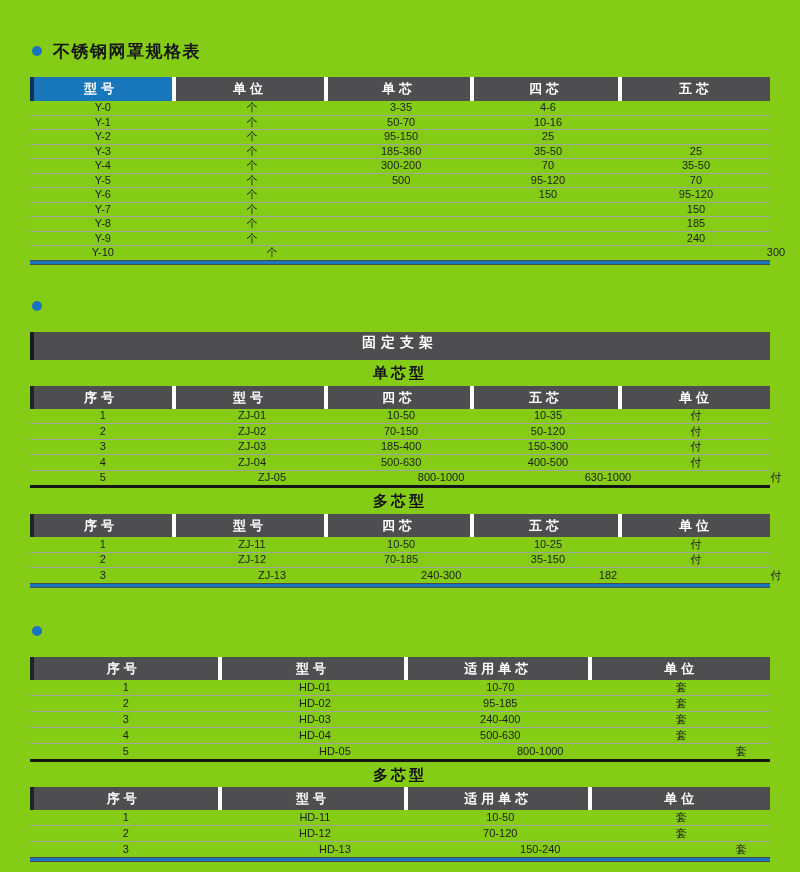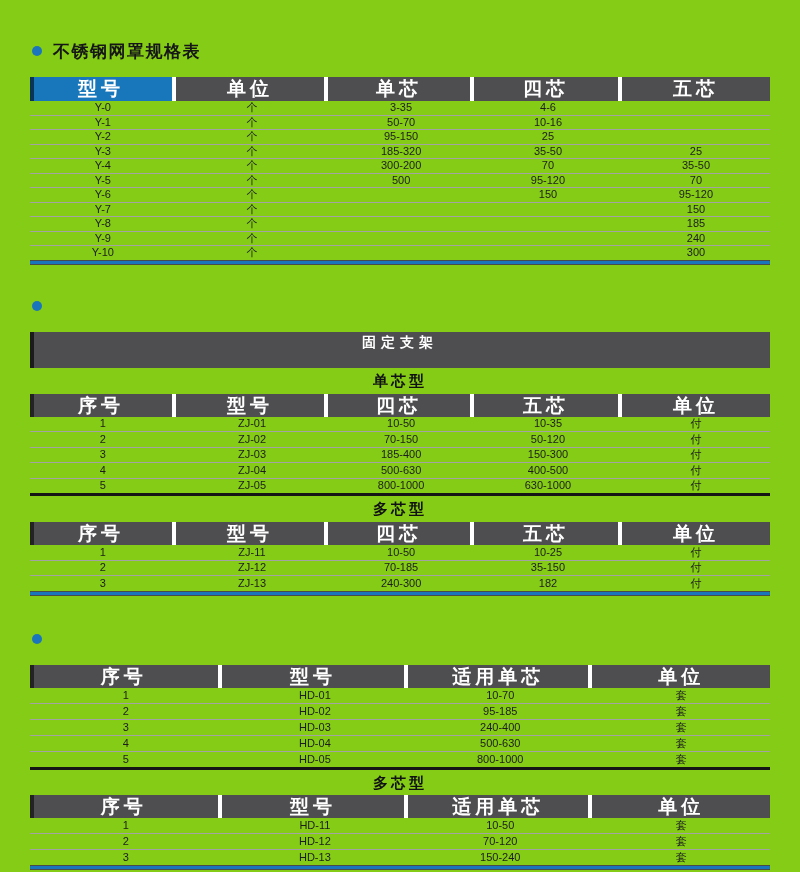--- a/index.html
+++ b/index.html
@@ -7,45 +7,45 @@
   .page{position:relative;width:800px;height:872px;box-sizing:border-box;
         padding:40px 30px 0 30px;overflow:hidden;background:#84cc16;}
 
   
   .sec-title{display:flex;align-items:center;height:22px;margin:0 0 15px 2px;}
   .bullet{width:10px;height:10px;border-radius:50%;background:var(--rule-blue,#1b75bc);
           margin-right:11px;flex:0 0 auto;}
   .title-text{font-size:17px;font-weight:bold;letter-spacing:1.5px;color:#161616;}
 
   
-  .band{height:36px;line-height:20px;background:var(--header-gray,#4e4e50);color:#fff;
+  .band{height:28px;line-height:20px;background:var(--header-gray,#4e4e50);color:#fff;
         font-size:14px;font-weight:bold;text-align:center;letter-spacing:5px;
         box-shadow:inset 4px 0 0 rgba(0,0,0,.65);}
 
   
   .subtitle{height:26px;line-height:26px;text-align:center;font-size:15px;
             font-weight:bold;letter-spacing:3px;color:#111;}
   .subtitle.tight{height:25px;line-height:25px;}
 
   
   .tbl{width:100%;}
   .hrow{display:flex;height:23px;}
   .tbl-compact .hrow{height:24px;}
   .hcell{box-sizing:border-box;background:var(--header-gray,#4e4e50);color:#fff;
-         font-size:19px;font-weight:bold;text-align:center;line-height:23px;
+         font-size:13px;font-weight:bold;text-align:center;line-height:23px;
          letter-spacing:4px;border-right:4px solid #fff;}
   .tbl-compact .hcell{line-height:24px;}
   .hcell:last-child{border-right:none;}
   .hcell:first-child{box-shadow:inset 4px 0 0 rgba(0,0,0,.55);}
   .hcell.accent{background:var(--accent-blue,#1877bb);}
 
   .drow{display:flex;align-items:center;height:14.5px;border-bottom:1px solid #a3a3a3;}
   .tbl-compact .drow{height:13.5px;}
   .tbl-tall .drow{height:15px;}
-  .drow:last-child{border-bottom:none;}
+  .drow:last-child{border-bottom:none;gap:20px;}
   .dcell{font-size:11px;line-height:11px;text-align:center;color:#1d1d1d;
          white-space:nowrap;overflow:hidden;}
 
   
   .cols5 .cell:nth-child(1){flex:0 0 19.7%;}
   .cols5 .cell:nth-child(2){flex:0 0 20.6%;}
   .cols5 .cell:nth-child(3){flex:0 0 19.7%;}
   .cols5 .cell:nth-child(4){flex:0 0 20.0%;}
   .cols5 .cell:nth-child(5){flex:0 0 20.0%;}
   .cols4 .cell:nth-child(1){flex:0 0 25.9%;}
@@ -96,21 +96,21 @@
         <div class="drow">
           <div class="dcell cell">Y-2</div>
           <div class="dcell cell">个</div>
           <div class="dcell cell">95-150</div>
           <div class="dcell cell">25</div>
           <div class="dcell cell"></div>
         </div>
         <div class="drow">
           <div class="dcell cell">Y-3</div>
           <div class="dcell cell">个</div>
-          <div class="dcell cell">185-320</div>
+          <div class="dcell cell">185-360</div>
           <div class="dcell cell">35-50</div>
           <div class="dcell cell">25</div>
         </div>
         <div class="drow">
           <div class="dcell cell">Y-4</div>
           <div class="dcell cell">个</div>
           <div class="dcell cell">300-200</div>
           <div class="dcell cell">70</div>
           <div class="dcell cell">35-50</div>
         </div>

